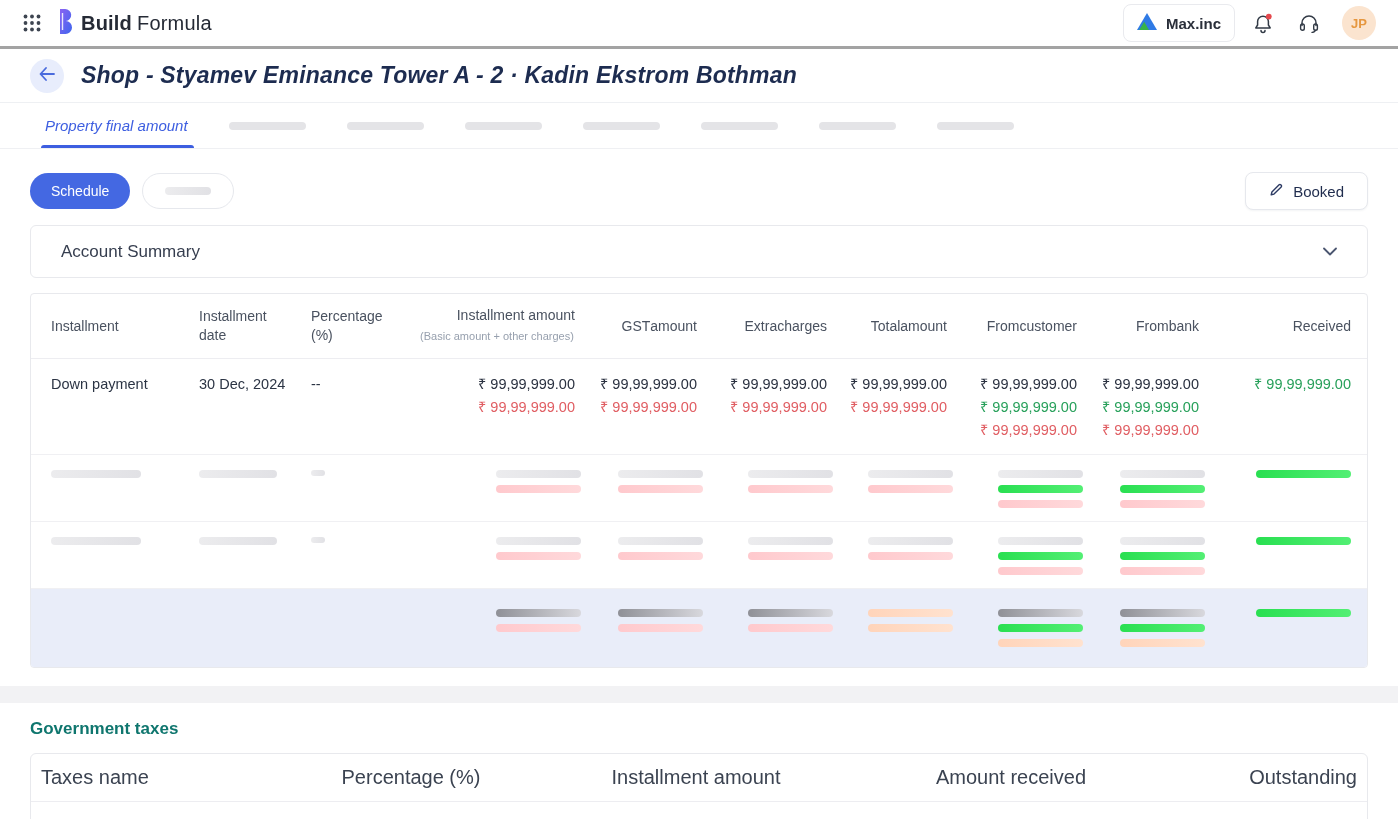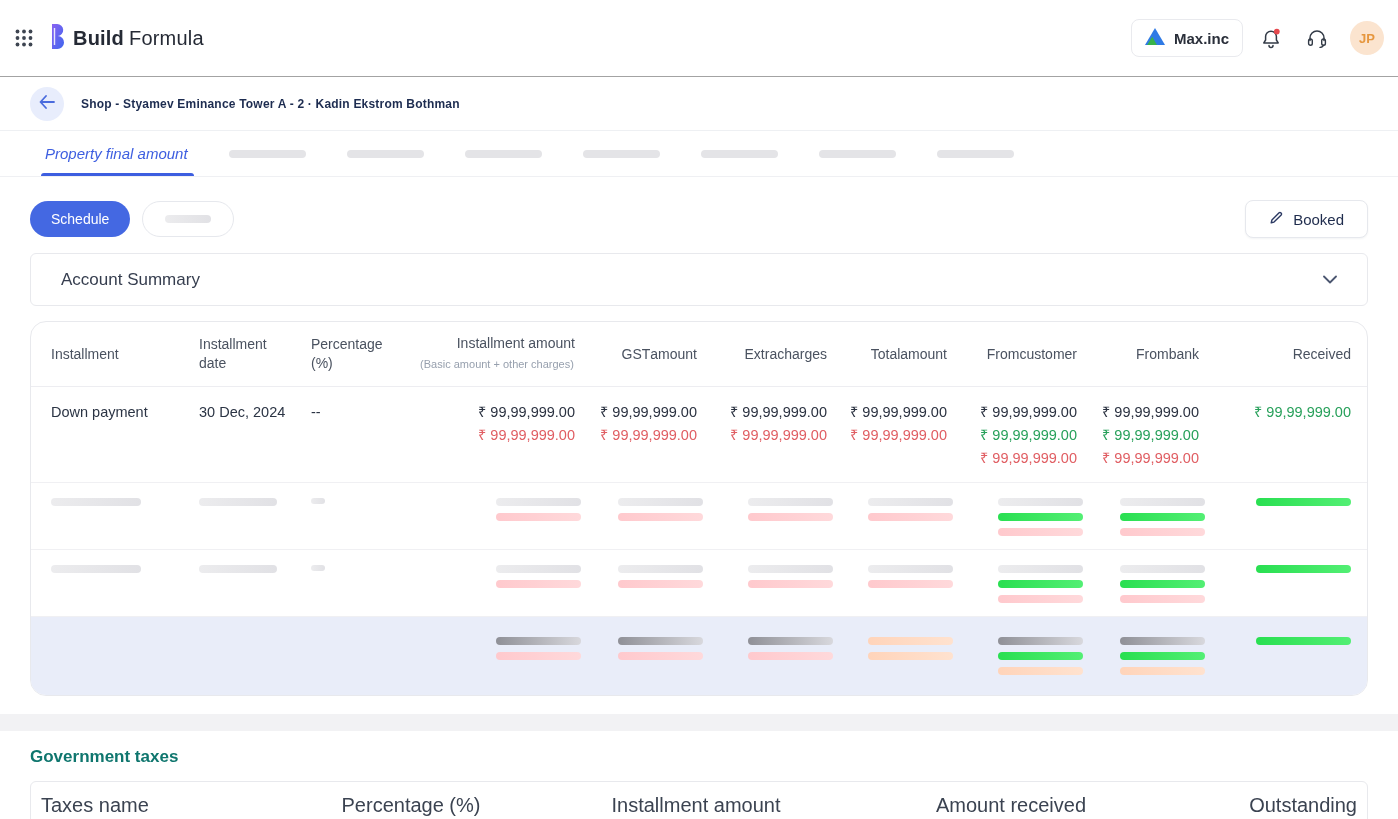--- a/index.html
+++ b/index.html
@@ -1,42 +1,42 @@
 <!DOCTYPE html>
 <html><head>
 <meta charset="utf-8">
 <style>
   * { box-sizing: border-box; margin: 0; padding: 0; }
   html,body { width:1398px; height:819px; overflow:hidden; background:#fff;
     font-family:"Liberation Sans", sans-serif; color:#2b3443; }
 
   
-  .topbar { height:77px; display:flex; align-items:center; padding:0 14px;
-    border-bottom:1px solid #a3a3a3; }
+  .topbar { height:49px; display:flex; align-items:center; padding:0 22px;
+    border-bottom:3px solid #a3a3a3; }
   .topbar-left { display:flex; align-items:center; gap:14px; }
   .appgrid { display:inline-flex; cursor:pointer; }
   .brand { display:flex; align-items:center; gap:8px; }
   .brand-text { font-size:20px; color:#252a35; letter-spacing:.2px; }
   .brand-text b { font-weight:700; margin-right:5px; }
   .topbar-right { margin-left:auto; display:flex; align-items:center; gap:12px; }
   .chip { height:38px; display:flex; align-items:center; gap:9px; padding:0 13px;
     border:1px solid #e9eaee; border-radius:8px; background:#fff; cursor:pointer; }
   .chip-company span { font-size:15px; font-weight:700; color:#2a2f3a; }
   .chip-project span { font-size:14px; font-weight:700; color:#4a63d8; }
   .iconbtn { position:relative; display:inline-flex; padding:4px; margin:0 3px; cursor:pointer; }
   .avatar { width:34px; height:34px; border-radius:50%; background:#fbe4cf; color:#e6973f;
     font-size:13px; font-weight:700; display:flex; align-items:center; justify-content:center;
     margin-left:4px; cursor:pointer; }
 
   
   .page-header { height:54px; display:flex; align-items:center; gap:17px; padding:0 30px;
     border-bottom:1px solid #eef0f3; }
   .back-btn { width:34px; height:34px; border-radius:50%; background:#e8edfc; border:none;
     display:flex; align-items:center; justify-content:center; cursor:pointer; flex:none; }
-  .page-title { font-size:12px; font-weight:700; color:#1d2c50; letter-spacing:.2px; }
+  .page-title { font-size:23px; font-weight:700; color:#1d2c50; letter-spacing:.2px;font-style:italic; }
 
   
   .tabs { height:46px; display:flex; align-items:center; gap:41px; padding:0 30px 0 45px;
     border-bottom:1px solid #eff0f3;font-style:italic; }
   .tab-active { position:relative; height:100%; display:flex; align-items:center;
     font-size:15px; font-weight:500; color:#3d5ee0; cursor:pointer; }
   .tab-active::after { content:""; position:absolute; left:-4px; right:-6px; bottom:0;
     height:3px; border-radius:3px 3px 0 0; background:#3d5ee0; }
   .tab-skel { width:77px; height:8px; border-radius:4px; background:#e4e4e7; }
 
@@ -52,21 +52,21 @@
     font-size:15px; font-weight:500; color:#1f2c4d; font-family:inherit; cursor:pointer;
     box-shadow:0 1px 2px rgba(20,30,60,.05); }
 
   
   .summary-card { margin:15px 30px 0; height:53px; border:1px solid #e8e9ed; border-radius:6px;
     display:flex; align-items:center; padding:0 30px; }
   .summary-title { font-size:17px; color:#363e4f; font-weight:500; }
   .summary-card .chev { margin-left:auto; cursor:pointer; display:inline-flex; }
 
   
-  .table-card { margin:15px 30px 0; border:1px solid #e8e9ed; border-radius:16px; overflow:hidden; }
+  .table-card { margin:15px 30px 0; border:1px solid #e8e9ed; border-radius:4px; overflow:hidden; }
   table { width:100%; border-collapse:collapse; table-layout:fixed; }
   th { font-weight:400; font-size:14px; color:#4a5260; padding:12px 8px;
     border-bottom:1px solid #ededf1; vertical-align:middle; line-height:19px; }
   th.al { text-align:left; }
   th.ar { text-align:right; padding-right:14px; }
   th .h2l { display:inline-flex; flex-direction:row; align-items:center; }
   .th-note { display:block; font-size:11px; color:#97a0ae; margin-top:2px;text-align:center; }
   td { padding:14px 8px 12px; vertical-align:top; font-size:14.5px; line-height:23px;
     border-bottom:1px solid #f0f0f3; }
   td.ar { text-align:right; padding-right:14px; }

